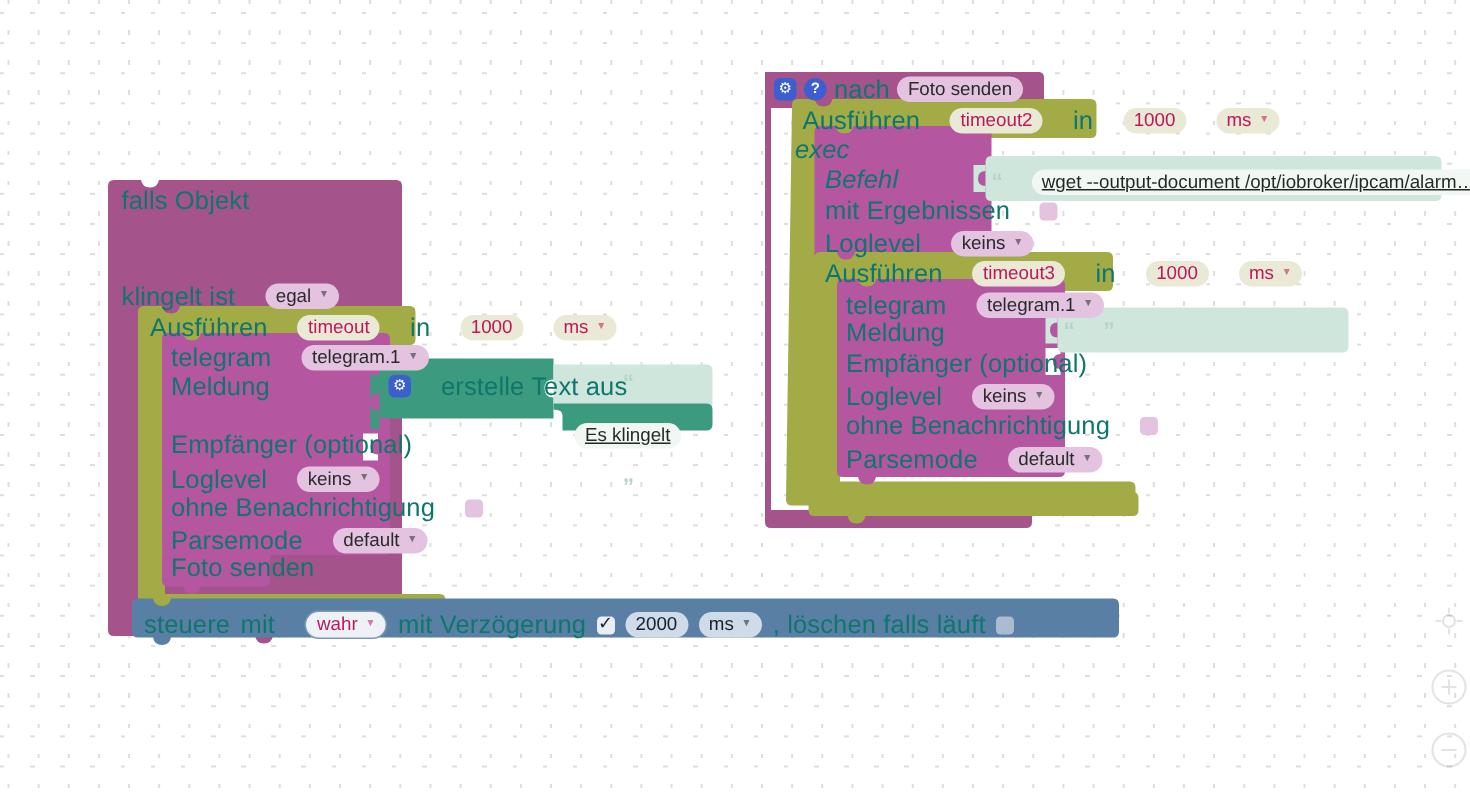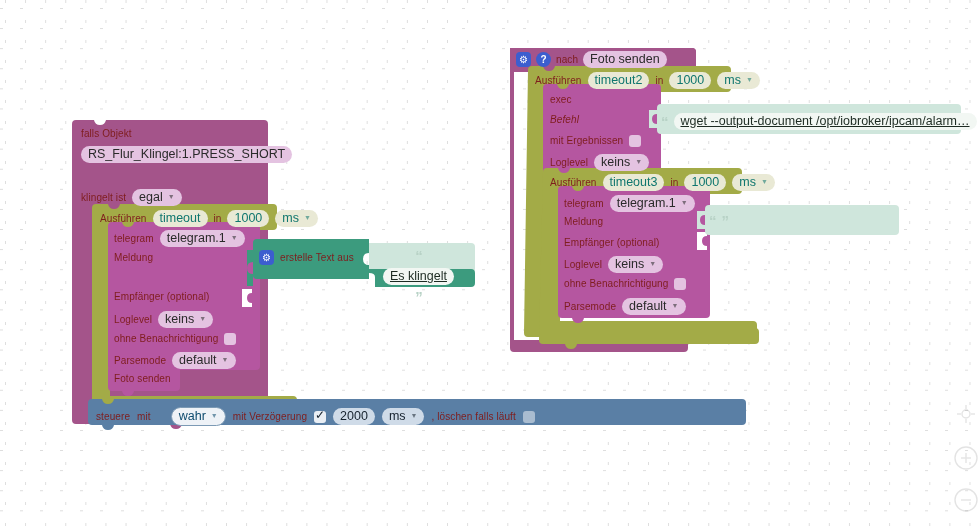--- a/index.html
+++ b/index.html
@@ -25,33 +25,33 @@
     -webkit-mask-composite:source-over;
     mask-image:
       repeating-linear-gradient(to right, #000 0 3px, transparent 3px 20.1px),
       repeating-linear-gradient(to bottom, #000 0 3px, transparent 3px 20.1px);
     mask-composite:add;
   }
 
   
   .blk{position:absolute;box-sizing:border-box;}
   .lbl{
-    color:#7f1d1d;font-size:10px;line-height:13px;
+    color:#0f766e;font-size:17px;line-height:13px;
     white-space:nowrap;letter-spacing:0.1px;
   }
   .field{
     display:inline-flex;align-items:center;
     background:#ffffff;border-radius:9px;
     padding:1px 7px;font-size:12.5px;line-height:15px;
     color:#202020;white-space:nowrap;vertical-align:middle;
   }
   .field.f-purple{background:#e4c3e1;color:#2a2a2a;}
-  .field.f-olive{background:#e9e9d5;color:#0f766e;text-align:center;}
+  .field.f-olive{background:#e9e9d5;color:#be185d;text-align:center;}
   .field.f-blue{background:#cfdbe8;color:#16222e;}
-  .field.f-lightblue{background:#eef2f7;color:#0c4a6e;}
+  .field.f-lightblue{background:#eef2f7;color:#be185d;}
   .field.f-mint{background:#f2f7f3;color:#1d2b22;text-decoration:underline;}
   .caret{
     display:inline-block;margin-left:5px;font-size:7px;line-height:7px;
     opacity:.55;transform:translateY(-1px);
   }
   .chk{
     display:inline-block;width:12px;height:12px;border-radius:3px;
     background:#e4c3e1;vertical-align:middle;position:relative;
   }
   .chk.on{background:#e9eef4;}
@@ -62,21 +62,21 @@
   .chk.blue{background:#a9bcd0;}
   .icon-round{
     display:inline-flex;align-items:center;justify-content:center;
     width:15px;height:15px;border-radius:4px;
     background:#3c5ecf;color:#fff;font-size:10px;line-height:10px;
     vertical-align:middle;
   }
   .icon-round.q{border-radius:50%;font-weight:bold;}
   .quote{color:#b8d2c6;font-size:15px;line-height:12px;font-weight:bold;
     letter-spacing:-1px;}
-  .row{position:absolute;display:flex;align-items:center;gap:6px;}
+  .row{position:absolute;display:flex;align-items:center;gap:20px;}
 </style>
 </head>
 <body>
 
 <div id="canvas"></div>
 
 <svg id="left-shapes" width="980" height="528" style="position:absolute;left:0;top:0;pointer-events:none;">
 
   <path d="M72 124 q0-4 4-4 h18 q1 5 6 5 t6-5 h158 q4 0 4 4
            v296 q0 4-4 4 h-82 q-1 5-6 5 t-6-5 h-94 q-4 0-4-4 z" fill="#a4548a"></path>
@@ -102,23 +102,20 @@
   <path d="M369 243 h102 q4 0 4 4 v22 q0 4-4 4 h-102 z" fill="#cfe6dc"></path>
   <path d="M369 269 h102 q4 0 4 4 v10 q0 4-4 4 h-96 v-10 q0-4-6-4 z" fill="#3c9b7e"></path>
 </svg>
 
 <div class="blk" style="left:0;top:0;width:980px;height:376px;pointer-events:none;">
 
   <div class="row" style="left:81px;top:127px;pointer-events:auto;">
     <span class="lbl">falls Objekt</span>
   </div>
 
-  <div class="row" style="left:81px;top:146px;pointer-events:auto;">
-    <span class="field f-purple">RS_Flur_Klingel:1.PRESS_SHORT</span>
-  </div>
 
 
   <div class="row" style="left:81px;top:189px;pointer-events:auto;">
     <span class="lbl">klingelt ist</span>
     <span class="field f-purple">
       <span>egal</span>
       <span class="caret">▼</span>
     </span>
   </div>
 
@@ -248,21 +245,21 @@
     <span class="lbl">Ausführen</span>
     <span class="field f-olive">timeout2</span>
     <span class="lbl">in</span>
     <span class="field f-olive">1000</span>
     <span class="field f-olive">
       <span>ms</span>
       <span class="caret">▼</span>
     </span>
   </div>
 
-  <div class="row" style="left:550px;top:93px;pointer-events:auto;">
+  <div class="row" style="left:530px;top:93px;pointer-events:auto;font-style:italic;">
     <span class="lbl">exec</span>
   </div>
   <div class="row" style="left:550px;top:113px;pointer-events:auto;font-style:italic;">
     <span class="lbl">Befehl</span>
   </div>
   <div class="row" style="left:550px;top:134px;pointer-events:auto;">
     <span class="lbl">mit Ergebnissen</span>
     <span class="chk"></span>
   </div>
   <div class="row" style="left:550px;top:154px;pointer-events:auto;">

